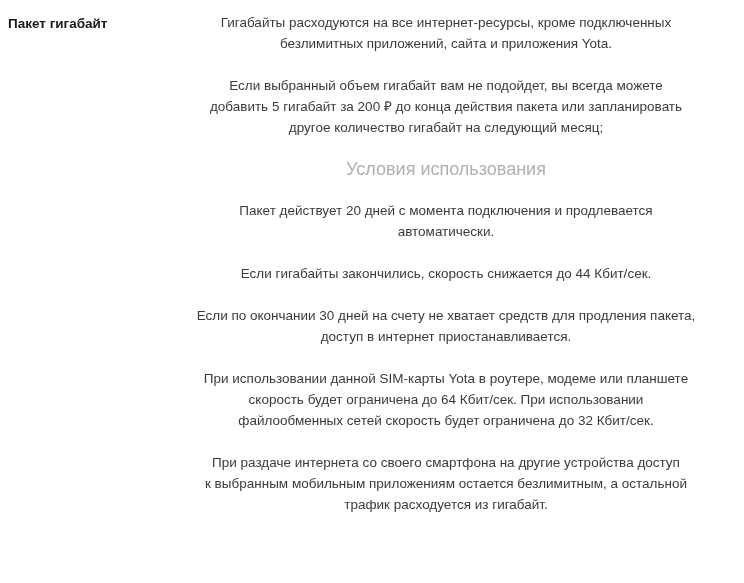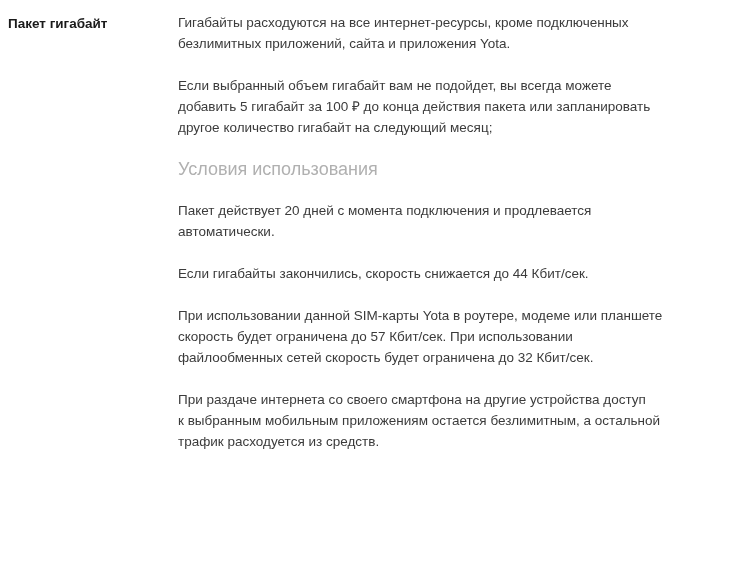--- a/index.html
+++ b/index.html
@@ -33,20 +33,21 @@
     padding-top: 2px;
     font-size: 13.5px;
     font-weight: bold;
     color: #1a1a1a;
     line-height: 19px;
   }
   .section-body {
     flex: 1 1 auto;
     box-sizing: border-box;
     padding-right: 30px;
+    text-align: center;
   }
   .para {
     font-size: 13.5px;
     line-height: 21px;
     color: #3b3b3b;
     margin: 0 0 21px 0;
     white-space: pre-line;
   }
   .para.last {
     margin-bottom: 0;
@@ -65,34 +66,36 @@
   <div class="section">
 
     <div class="section-title">Пакет гигабайт</div>
 
     <div class="section-body">
 
       <p class="para">Гигабайты расходуются на все интернет-ресурсы, кроме подключенных
 безлимитных приложений, сайта и приложения Yota.</p>
 
       <p class="para">Если выбранный объем гигабайт вам не подойдет, вы всегда можете
-добавить 5 гигабайт за 100 ₽ до конца действия пакета или запланировать
+добавить 5 гигабайт за 200 ₽ до конца действия пакета или запланировать
 другое количество гигабайт на следующий месяц;</p>
 
       <p class="subhead">Условия использования</p>
 
       <p class="para">Пакет действует 20 дней с момента подключения и продлевается
 автоматически.</p>
 
       <p class="para">Если гигабайты закончились, скорость снижается до 44 Кбит/сек.</p>
 
+      <p class="para">Если по окончании 30 дней на счету не хватает средств для продления пакета,
+доступ в интернет приостанавливается.</p>
 
       <p class="para">При использовании данной SIM-карты Yota в роутере, модеме или планшете
-скорость будет ограничена до 57 Кбит/сек. При использовании
+скорость будет ограничена до 64 Кбит/сек. При использовании
 файлообменных сетей скорость будет ограничена до 32 Кбит/сек.</p>
 
       <p class="para last">При раздаче интернета со своего смартфона на другие устройства доступ
 к выбранным мобильным приложениям остается безлимитным, а остальной
-трафик расходуется из средств.</p>
+трафик расходуется из гигабайт.</p>
 
     </div>
   </div>
 </div>
 
 </body></html>

